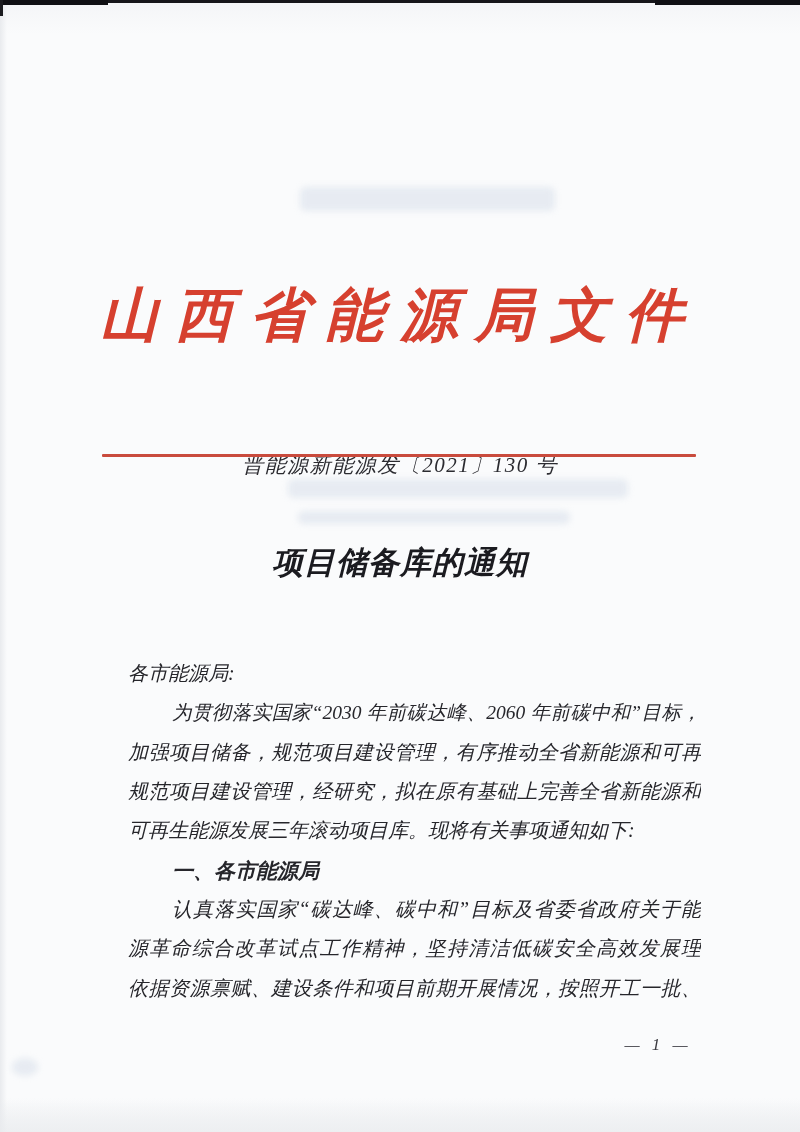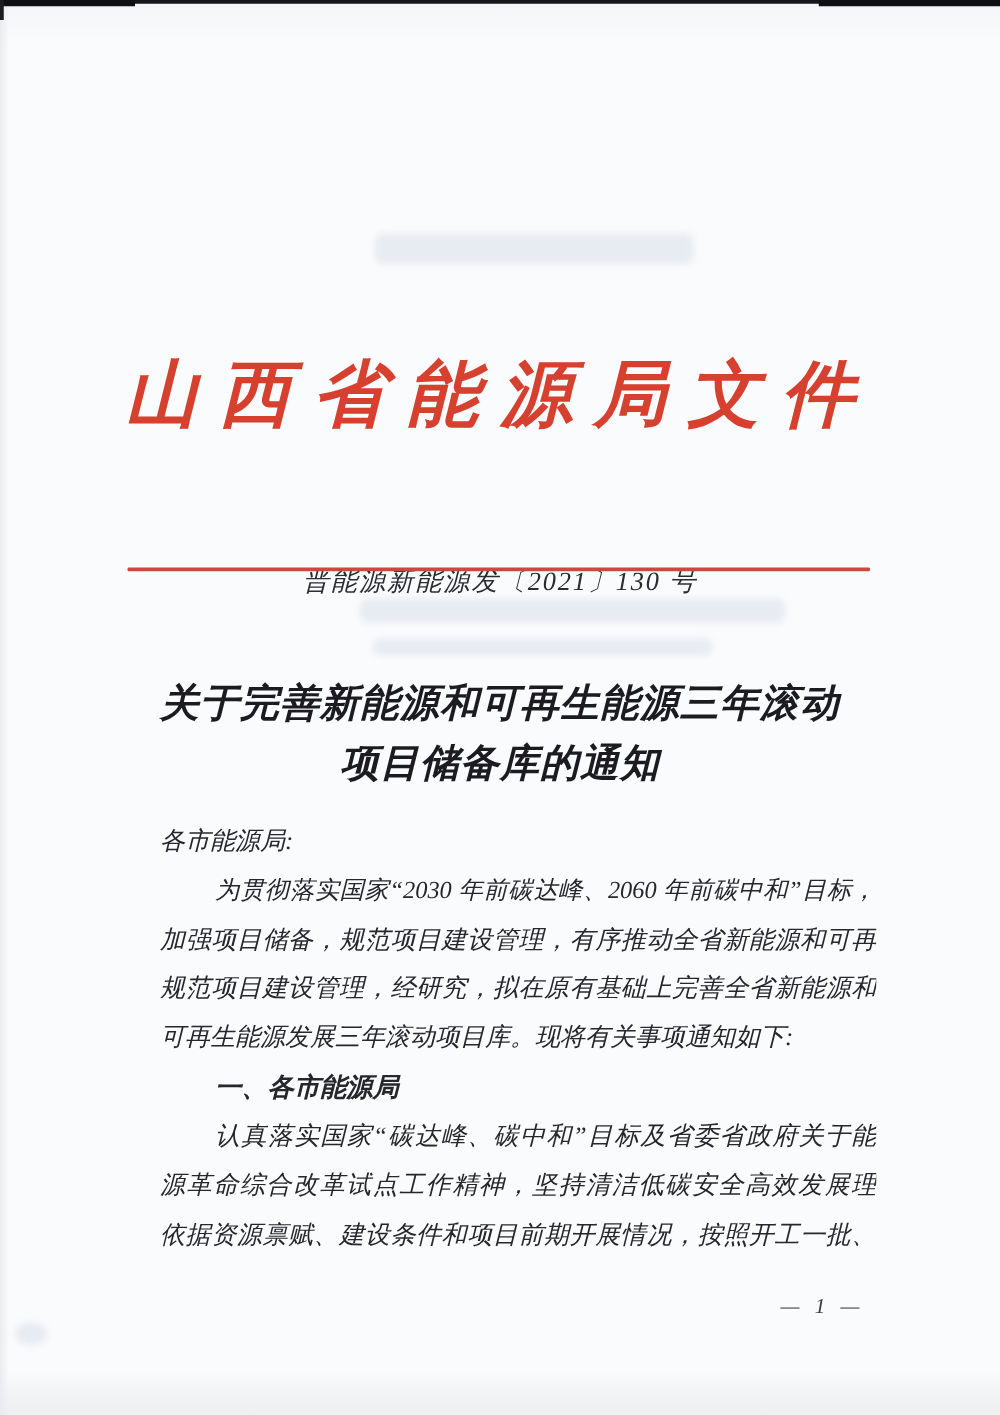--- a/index.html
+++ b/index.html
@@ -91,21 +91,20 @@
   <div class="ghost ghost-3"></div>
   <div class="ghost ghost-4"></div>
 
   <div class="agency-title">山西省能源局文件</div>
 
   <div class="doc-number">晋能源新能源发〔2021〕130 号</div>
 
   <div class="red-divider"></div>
 
   <div class="doc-title">
-    <div>关于完善新能源和可再生能源三年滚动</div>
     <div>项目储备库的通知</div>
   </div>
 
   <div class="body-block">
     <div class="line short">各市能源局:</div>
     <div class="line indent tight">为贯彻落实国家“2030 年前碳达峰、2060 年前碳中和”目标，</div>
     <div class="line">加强项目储备，规范项目建设管理，有序推动全省新能源和可再</div>
     <div class="line">规范项目建设管理，经研究，拟在原有基础上完善全省新能源和</div>
     <div class="line short">可再生能源发展三年滚动项目库。现将有关事项通知如下:</div>
     <div class="line heading indent">一、各市能源局</div>

